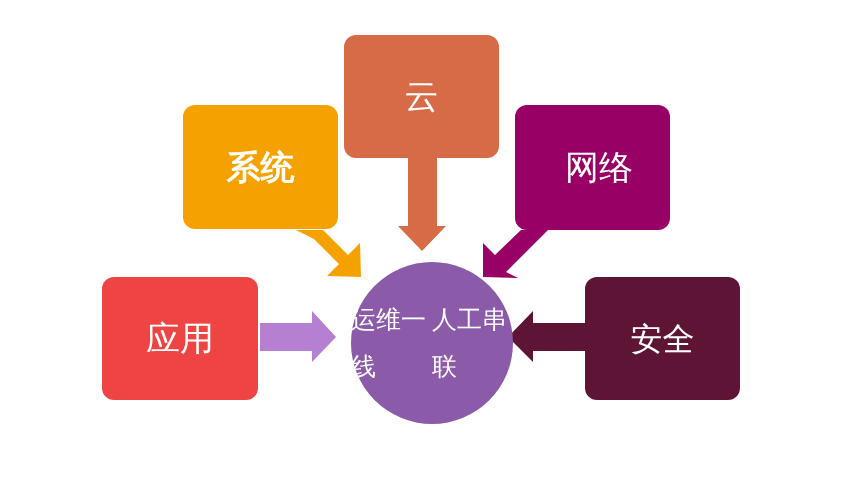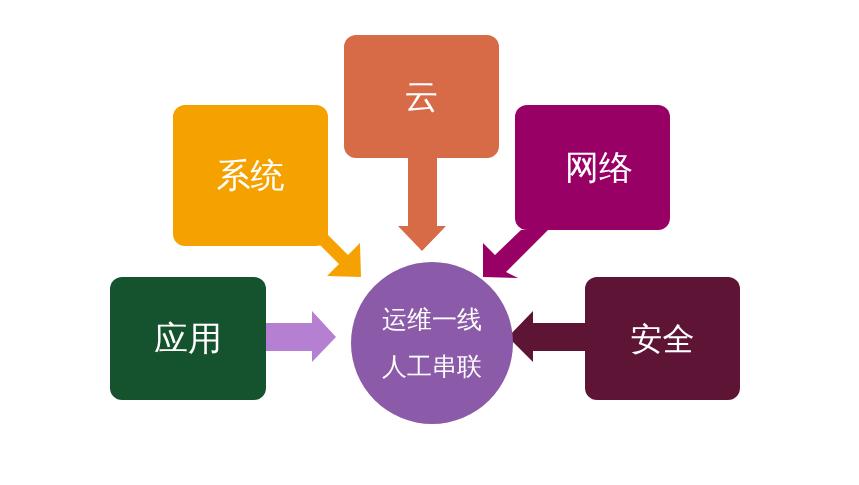--- a/index.html
+++ b/index.html
@@ -1,53 +1,53 @@
 <!DOCTYPE html>
 <html><head>
 <meta charset="utf-8">
 <style>
   html, body { margin:0; padding:0; background:#ffffff; }
   body { width:859px; height:485px; position:relative; overflow:hidden;
          font-family: "DejaVu Sans", "Liberation Sans", sans-serif; }
   .box { position:absolute; border-radius:12px; display:flex; flex-direction:column;
          align-items:center; justify-content:center; color:#ffffff; font-size:34px;
          line-height:1.6; box-sizing:border-box; }
-  .hub { position:absolute; border-radius:50%; display:flex; flex-direction:column;
-         align-items:center; justify-content:center; color:#ffffff; font-size:25px; line-height:1.9; }
+  .hub { position:absolute; border-radius:50%; display:flex; flex-direction:row;
+         align-items:center; justify-content:flex-end; color:#ffffff; font-size:25px; line-height:1.9; }
   svg.arrows { position:absolute; left:0; top:0; }
 </style>
 </head>
 <body>
 
 <svg class="arrows" width="859" height="485">
 
   <polygon points="408,158 437,158 437,226 446,226 422,251 398,226 408,226" fill="#D86B47"></polygon>
 
   <polygon points="296,230 323,230 348,255 360,243 361,277 327,276 339,264 314,239" fill="#F5A200"></polygon>
 
   <polygon points="521,230 548,230 506,272 518,278 483,277 483,243 495,255" fill="#990066"></polygon>
 
   <polygon points="260,323 312,323 312,311 336,337 312,362 312,351 260,351" fill="#B57FD2"></polygon>
 
   <polygon points="585,323 533,323 533,311 508,337 533,362 533,351 585,351" fill="#5E1435"></polygon>
 </svg>
 
-<div class="box" style="left:173px; top:105px; width:155px; height:141px; background:#F5A200;">
+<div class="box" style="left:183px; top:105px; width:155px; height:124px; background:#F5A200;font-weight:bold;">
   <span>系统</span>
 </div>
 
 <div class="box" style="left:344px; top:35px; width:155px; height:123px; background:#D86B47;">
   <span>云</span>
 </div>
 
 <div class="box" style="left:515px; top:105px; width:155px; height:125px; background:#990066;padding-left:13px;">
   <span>网络</span>
 </div>
 
-<div class="box" style="left:102px; top:277px; width:156px; height:123px; background:#14532d;margin-left:8px;">
+<div class="box" style="left:102px; top:277px; width:156px; height:123px; background:#ef4444;">
   <span>应用</span>
 </div>
 
 <div class="box" style="left:585px; top:277px; width:155px; height:123px; background:#5E1435; font-size:32px; line-height:1.75;">
   <span>安全</span>
 </div>
 
 <div class="hub" style="left:351px; top:262px; width:162px; height:162px; background:#8B5AA8;">
   <span>运维一线</span>
   <span>人工串联</span>

